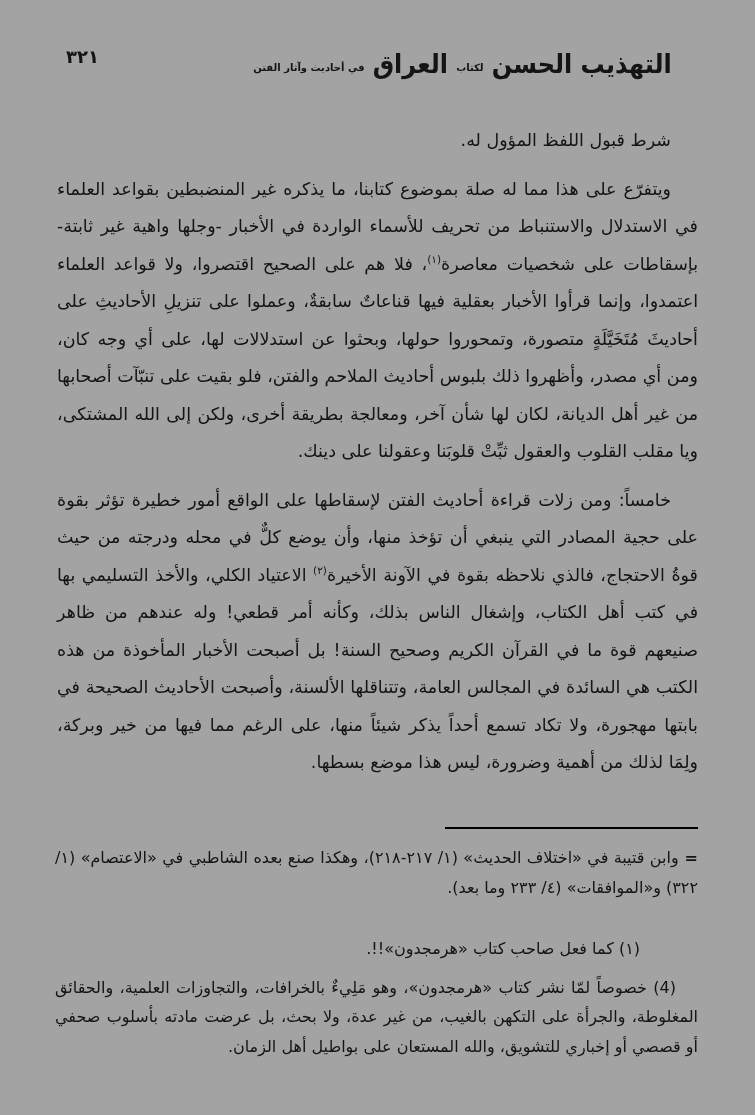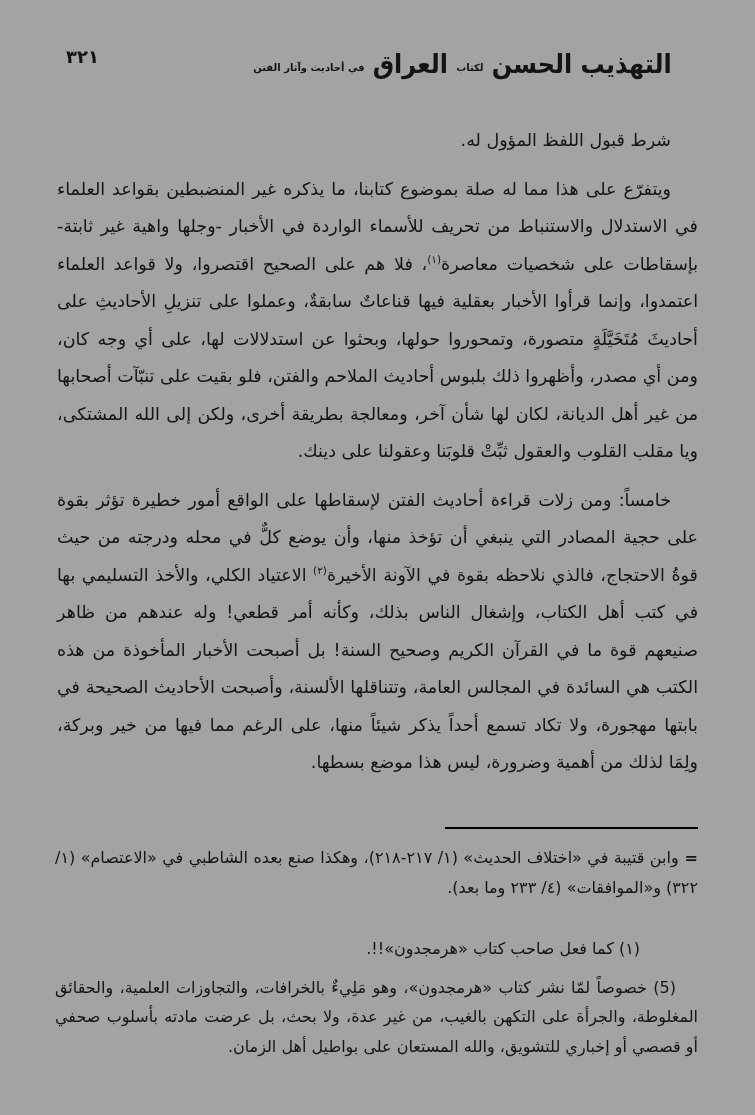--- a/index.html
+++ b/index.html
@@ -75,16 +75,16 @@
       <p class="para">شرط قبول اللفظ المؤول له.</p>
       <p class="para">ويتفرّع على هذا مما له صلة بموضوع كتابنا، ما يذكره غير المنضبطين بقواعد العلماء في الاستدلال والاستنباط من تحريف للأسماء الواردة في الأخبار -وجلها واهية غير ثابتة- بإسقاطات على شخصيات معاصرة<sup>(١)</sup>، فلا هم على الصحيح اقتصروا، ولا قواعد العلماء اعتمدوا، وإنما قرأوا الأخبار بعقلية فيها قناعاتٌ سابقةٌ، وعملوا على تنزيلِ الأحاديثِ على أحاديثَ مُتَخَيَّلَةٍ متصورة، وتمحوروا حولها، وبحثوا عن استدلالات لها، على أي وجه كان، ومن أي مصدر، وأظهروا ذلك بلبوس أحاديث الملاحم والفتن، فلو بقيت على تنبّآت أصحابها من غير أهل الديانة، لكان لها شأن آخر، ومعالجة بطريقة أخرى، ولكن إلى الله المشتكى، ويا مقلب القلوب والعقول ثبِّتْ قلوبَنا وعقولنا على دينك.</p>
       <p class="para">خامساً: ومن زلات قراءة أحاديث الفتن لإسقاطها على الواقع أمور خطيرة تؤثر بقوة على حجية المصادر التي ينبغي أن تؤخذ منها، وأن يوضع كلٌّ في محله ودرجته من حيث قوةُ الاحتجاج، فالذي نلاحظه بقوة في الآونة الأخيرة<sup>(٢)</sup> الاعتياد الكلي، والأخذ التسليمي بها في كتب أهل الكتاب، وإشغال الناس بذلك، وكأنه أمر قطعي! وله عندهم من ظاهر صنيعهم قوة ما في القرآن الكريم وصحيح السنة! بل أصبحت الأخبار المأخوذة من هذه الكتب هي السائدة في المجالس العامة، وتتناقلها الألسنة، وأصبحت الأحاديث الصحيحة في بابتها مهجورة، ولا تكاد تسمع أحداً يذكر شيئاً منها، على الرغم مما فيها من خير وبركة، ولِمَا لذلك من أهمية وضرورة، ليس هذا موضع بسطها.</p>
     </div>
 
   <div class="fn-separator"></div>
 
   <div class="footnotes">
       <p class="footnote"><span class="fn-marker">= </span>وابن قتيبة في «اختلاف الحديث» (١/ ٢١٧-٢١٨)، وهكذا صنع بعده الشاطبي في «الاعتصام» (١/ ٣٢٢) و«الموافقات» (٤/ ٢٣٣ وما بعد).</p>
       <p class="footnote fn-indent-lg">(١) كما فعل صاحب كتاب «هرمجدون»!!.</p>
-      <p class="footnote fn-indent-sm">(5) خصوصاً لمّا نشر كتاب «هرمجدون»، وهو مَلِيءٌ بالخرافات، والتجاوزات العلمية، والحقائق المغلوطة، والجرأة على التكهن بالغيب، من غير عدة، ولا بحث، بل عرضت مادته بأسلوب صحفي أو قصصي أو إخباري للتشويق، والله المستعان على بواطيل أهل الزمان.</p>
+      <p class="footnote fn-indent-sm">(4) خصوصاً لمّا نشر كتاب «هرمجدون»، وهو مَلِيءٌ بالخرافات، والتجاوزات العلمية، والحقائق المغلوطة، والجرأة على التكهن بالغيب، من غير عدة، ولا بحث، بل عرضت مادته بأسلوب صحفي أو قصصي أو إخباري للتشويق، والله المستعان على بواطيل أهل الزمان.</p>
     </div>
 
 </div>
 
 </body></html>

